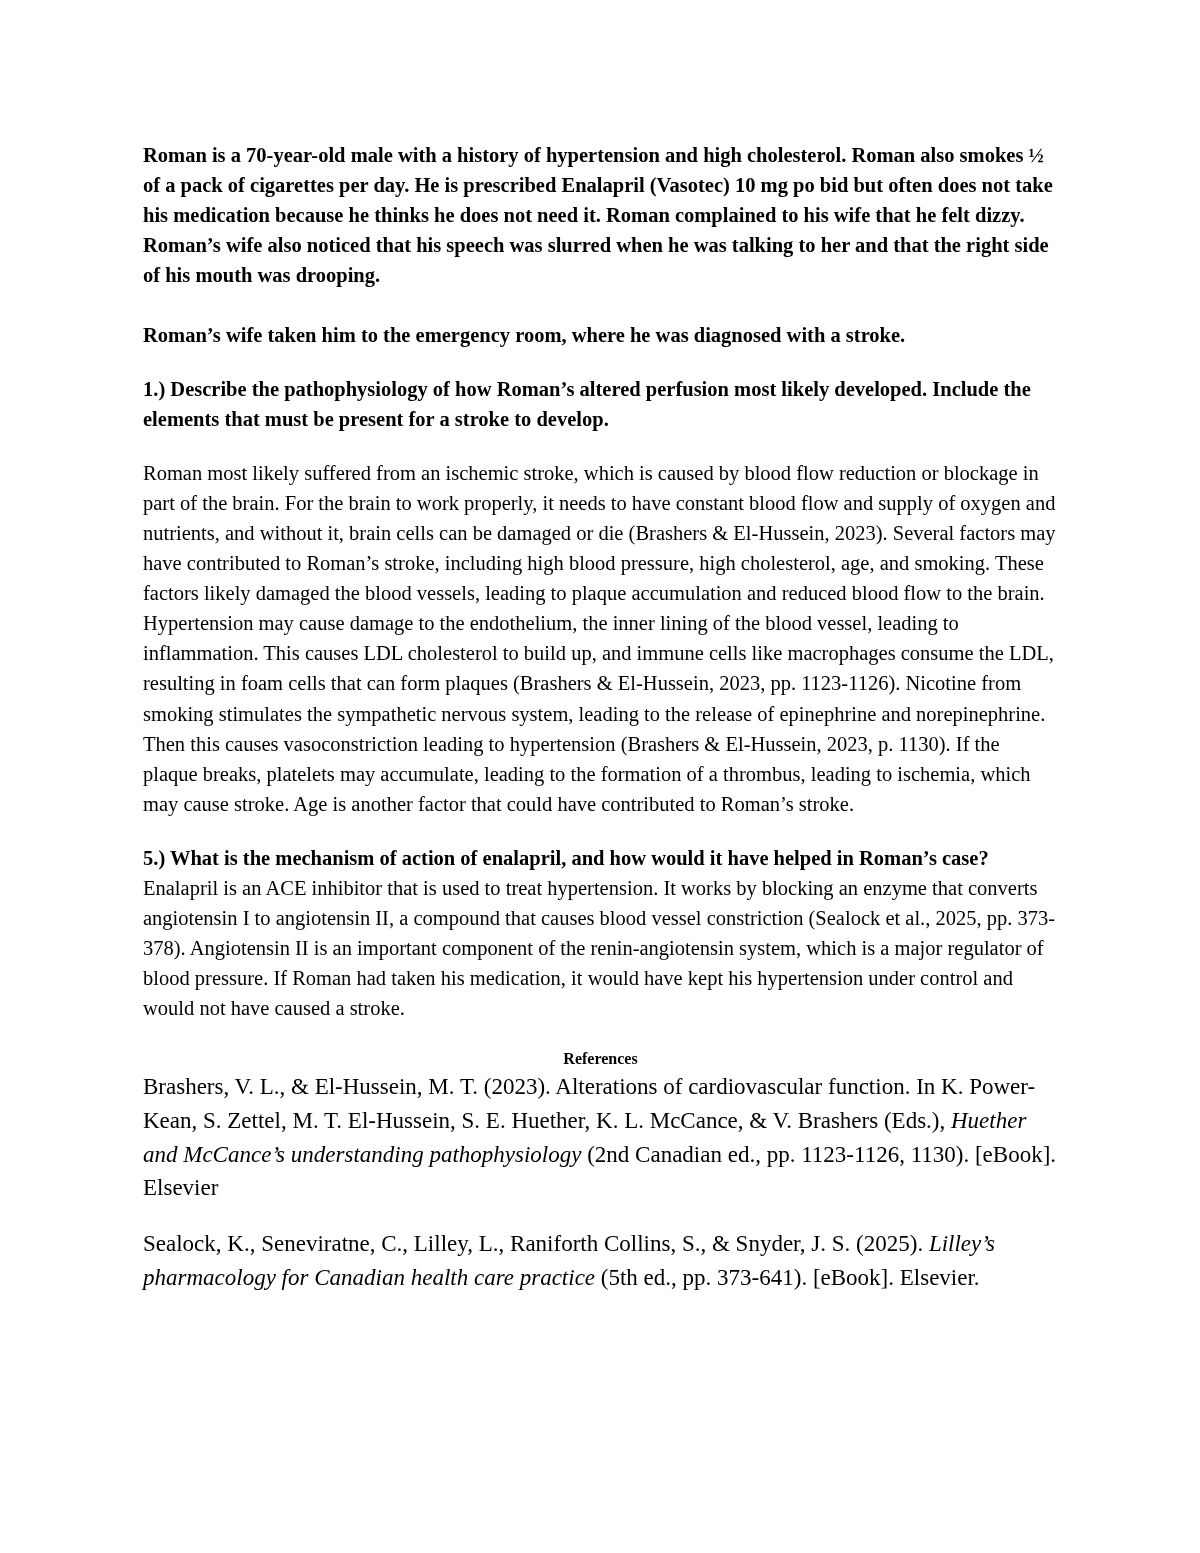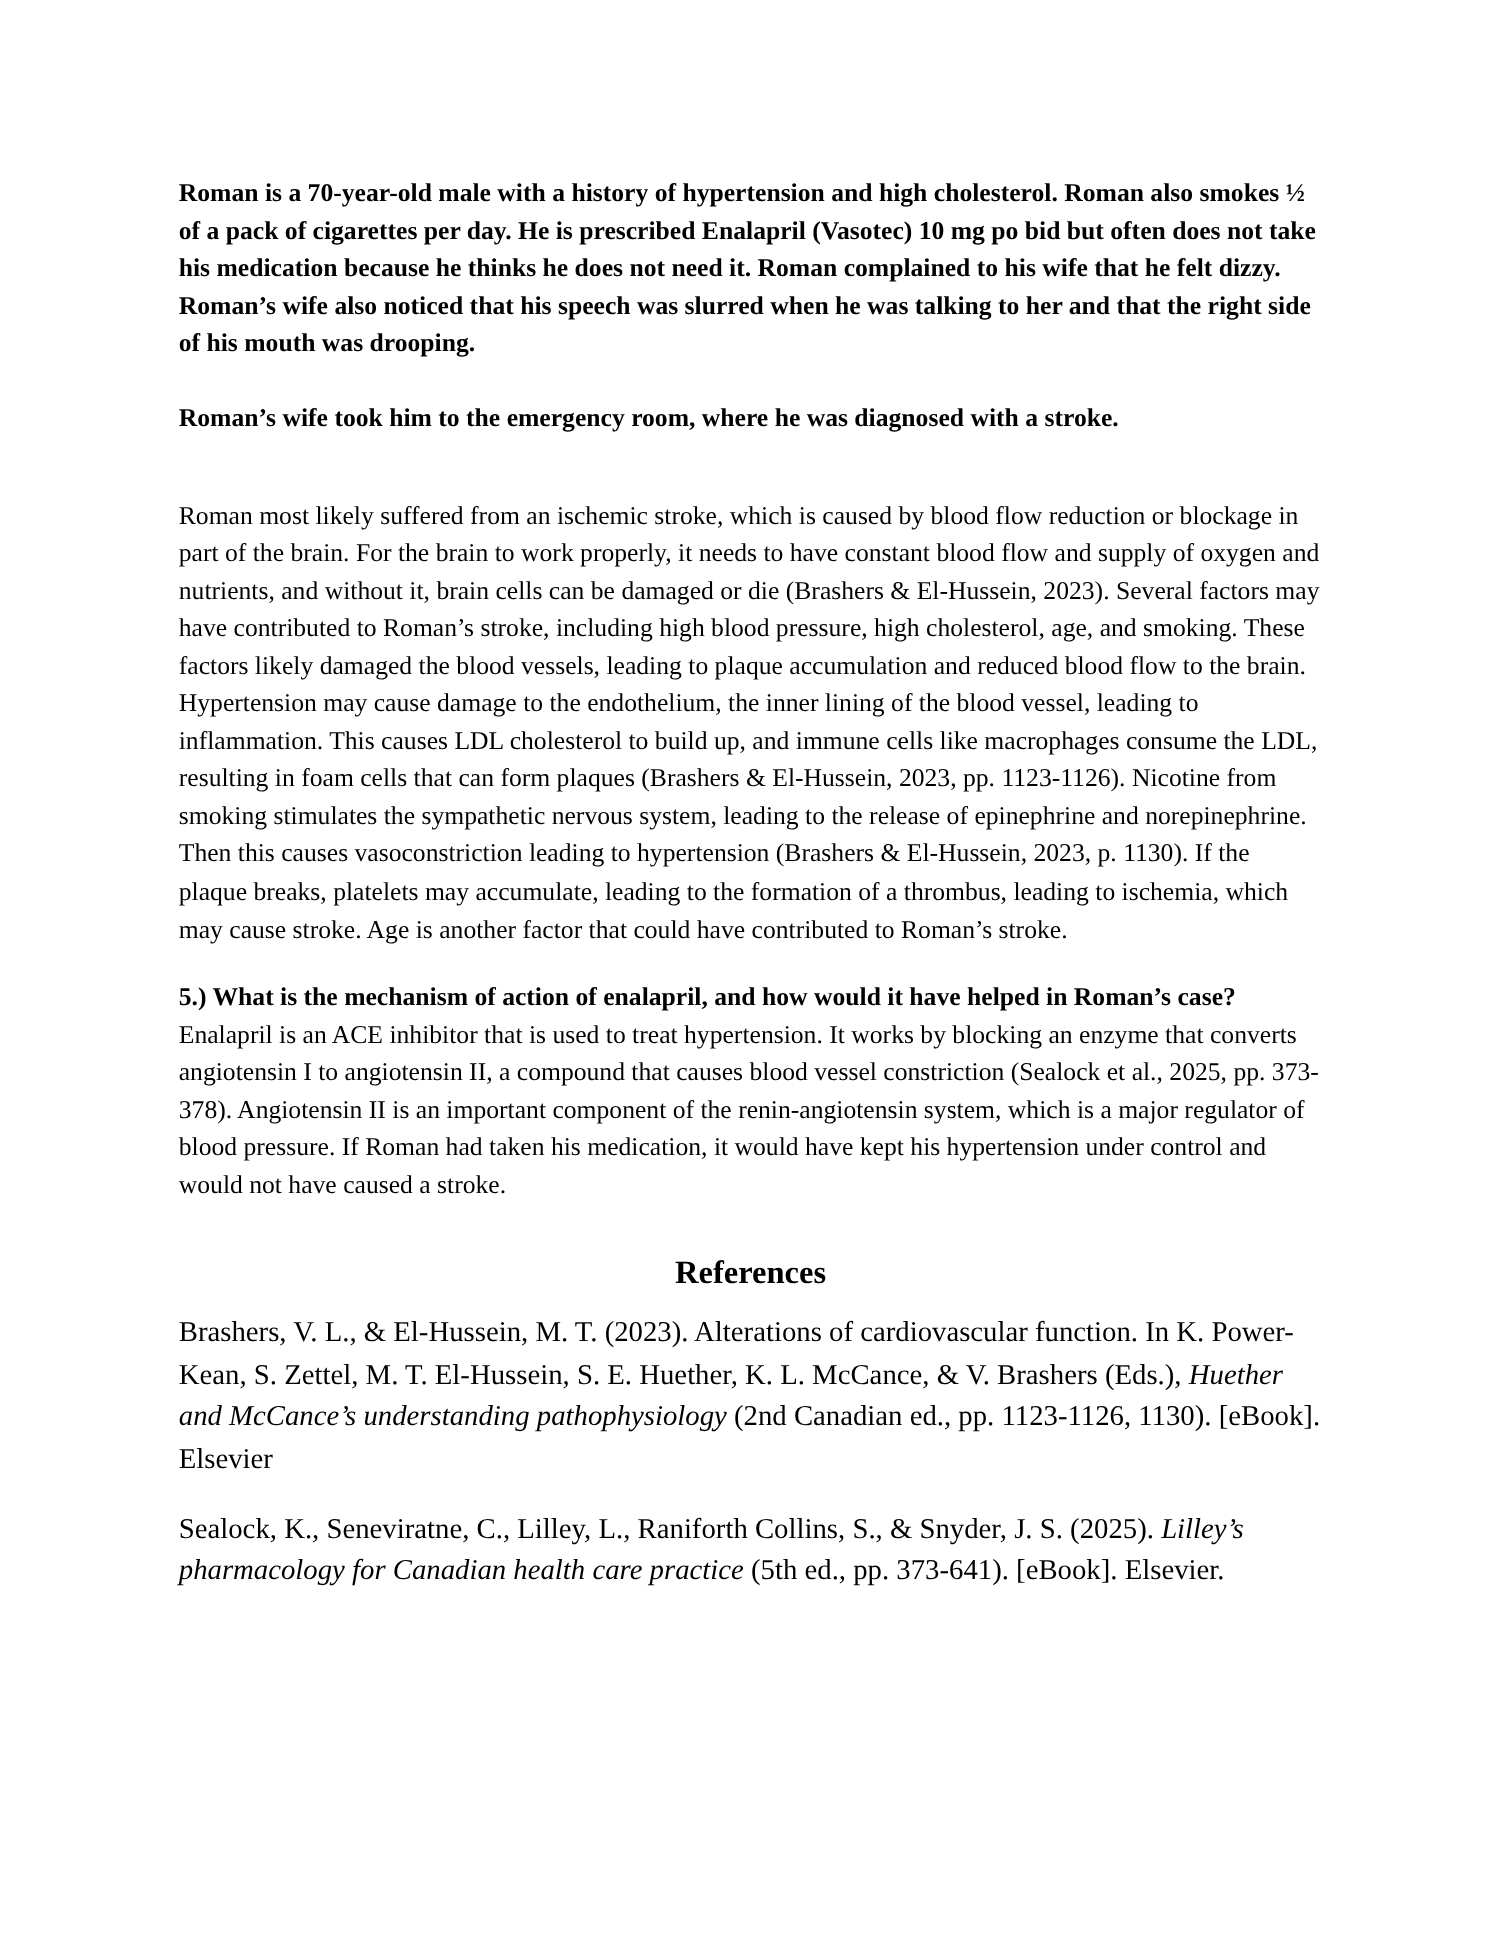--- a/index.html
+++ b/index.html
@@ -37,46 +37,47 @@
   }
   .spacer-md {
     height: 24px;
   }
   .spacer-sm {
     height: 22px;
   }
   .refs-heading {
     text-align: center;
     font-weight: bold;
-    font-size: 26px;
+    font-size: 16px;
     line-height: 1.465;
-    margin: 12px;
+    margin: 0;
   }
   .ital {
     font-style: italic;
   }
   .ref-entry {
     font-size: 23px;
     line-height: 1.465;
   }
 </style>
 </head>
 <body>
 
 <div class="page">
   <div class="doc">
 
     <p class="bold">Roman is a 70-year-old male with a history of hypertension and high cholesterol. Roman also smokes ½ of a pack of cigarettes per day. He is prescribed Enalapril (Vasotec) 10 mg po bid but often does not take his medication because he thinks he does not need it. Roman complained to his wife that he felt dizzy. Roman’s wife also noticed that his speech was slurred when he was talking to her and that the right side of his mouth was drooping.</p>
 
     <div class="spacer-lg"></div>
 
-    <p class="bold">Roman’s wife took him to the emergency room, where he was diagnosed with a stroke.</p>
+    <p class="bold">Roman’s wife taken him to the emergency room, where he was diagnosed with a stroke.</p>
 
     <div class="spacer-md"></div>
 
+    <p class="bold">1.) Describe the pathophysiology of how Roman’s altered perfusion most likely developed. Include the elements that must be present for a stroke to develop.</p>
 
     <div class="spacer-md"></div>
 
     <p>Roman most likely suffered from an ischemic stroke, which is caused by blood flow reduction or blockage in part of the brain. For the brain to work properly, it needs to have constant blood flow and supply of oxygen and nutrients, and without it, brain cells can be damaged or die (Brashers &amp; El-Hussein, 2023). Several factors may have contributed to Roman’s stroke, including high blood pressure, high cholesterol, age, and smoking. These factors likely damaged the blood vessels, leading to plaque accumulation and reduced blood flow to the brain. Hypertension may cause damage to the endothelium, the inner lining of the blood vessel, leading to inflammation. This causes LDL cholesterol to build up, and immune cells like macrophages consume the LDL, resulting in foam cells that can form plaques (Brashers &amp; El-Hussein, 2023, pp. 1123-1126). Nicotine from smoking stimulates the sympathetic nervous system, leading to the release of epinephrine and norepinephrine. Then this causes vasoconstriction leading to hypertension (Brashers &amp; El-Hussein, 2023, p. 1130). If the plaque breaks, platelets may accumulate, leading to the formation of a thrombus, leading to ischemia, which may cause stroke. Age is another factor that could have contributed to Roman’s stroke.</p>
 
     <div class="spacer-md"></div>
 
     <p class="bold">5.) What is the mechanism of action of enalapril, and how would it have helped in Roman’s case?</p>
 
     <p>Enalapril is an ACE inhibitor that is used to treat hypertension. It works by blocking an enzyme that converts angiotensin I to angiotensin II, a compound that causes blood vessel constriction (Sealock et al., 2025, pp. 373-378). Angiotensin II is an important component of the renin-angiotensin system, which is a major regulator of blood pressure. If Roman had taken his medication, it would have kept his hypertension under control and would not have caused a stroke.</p>

